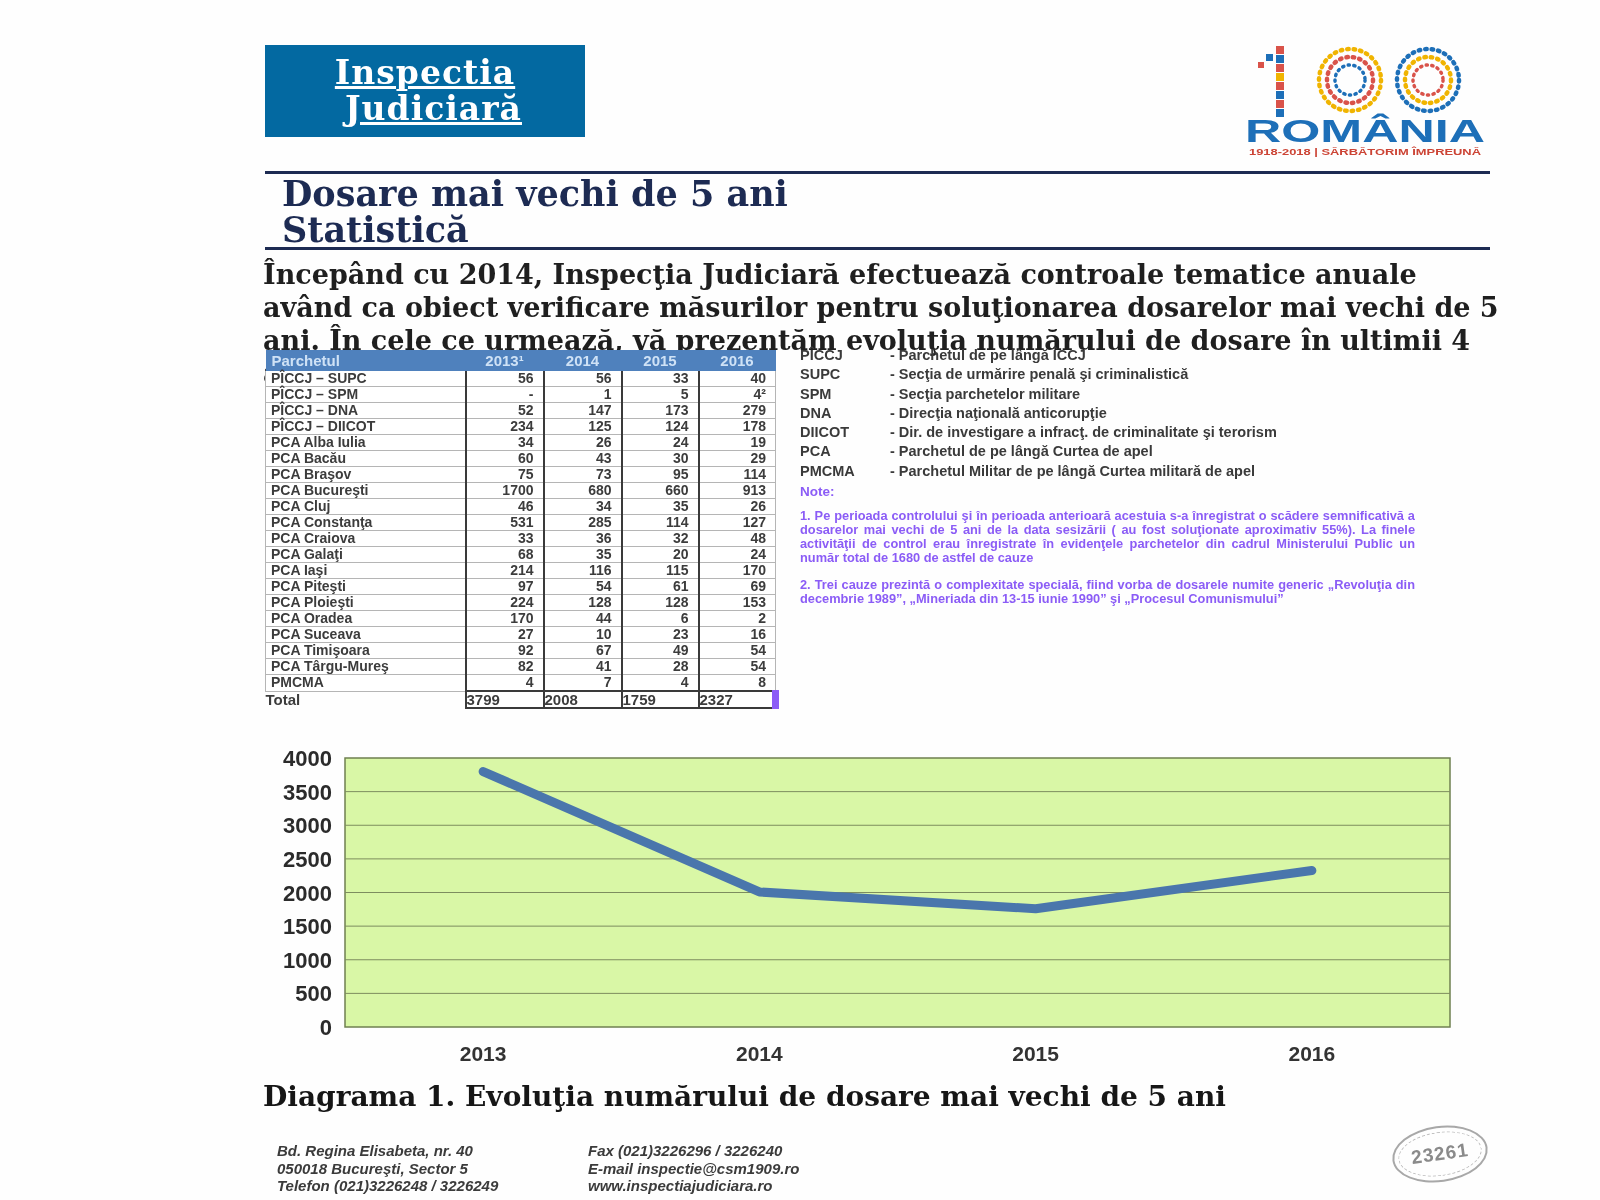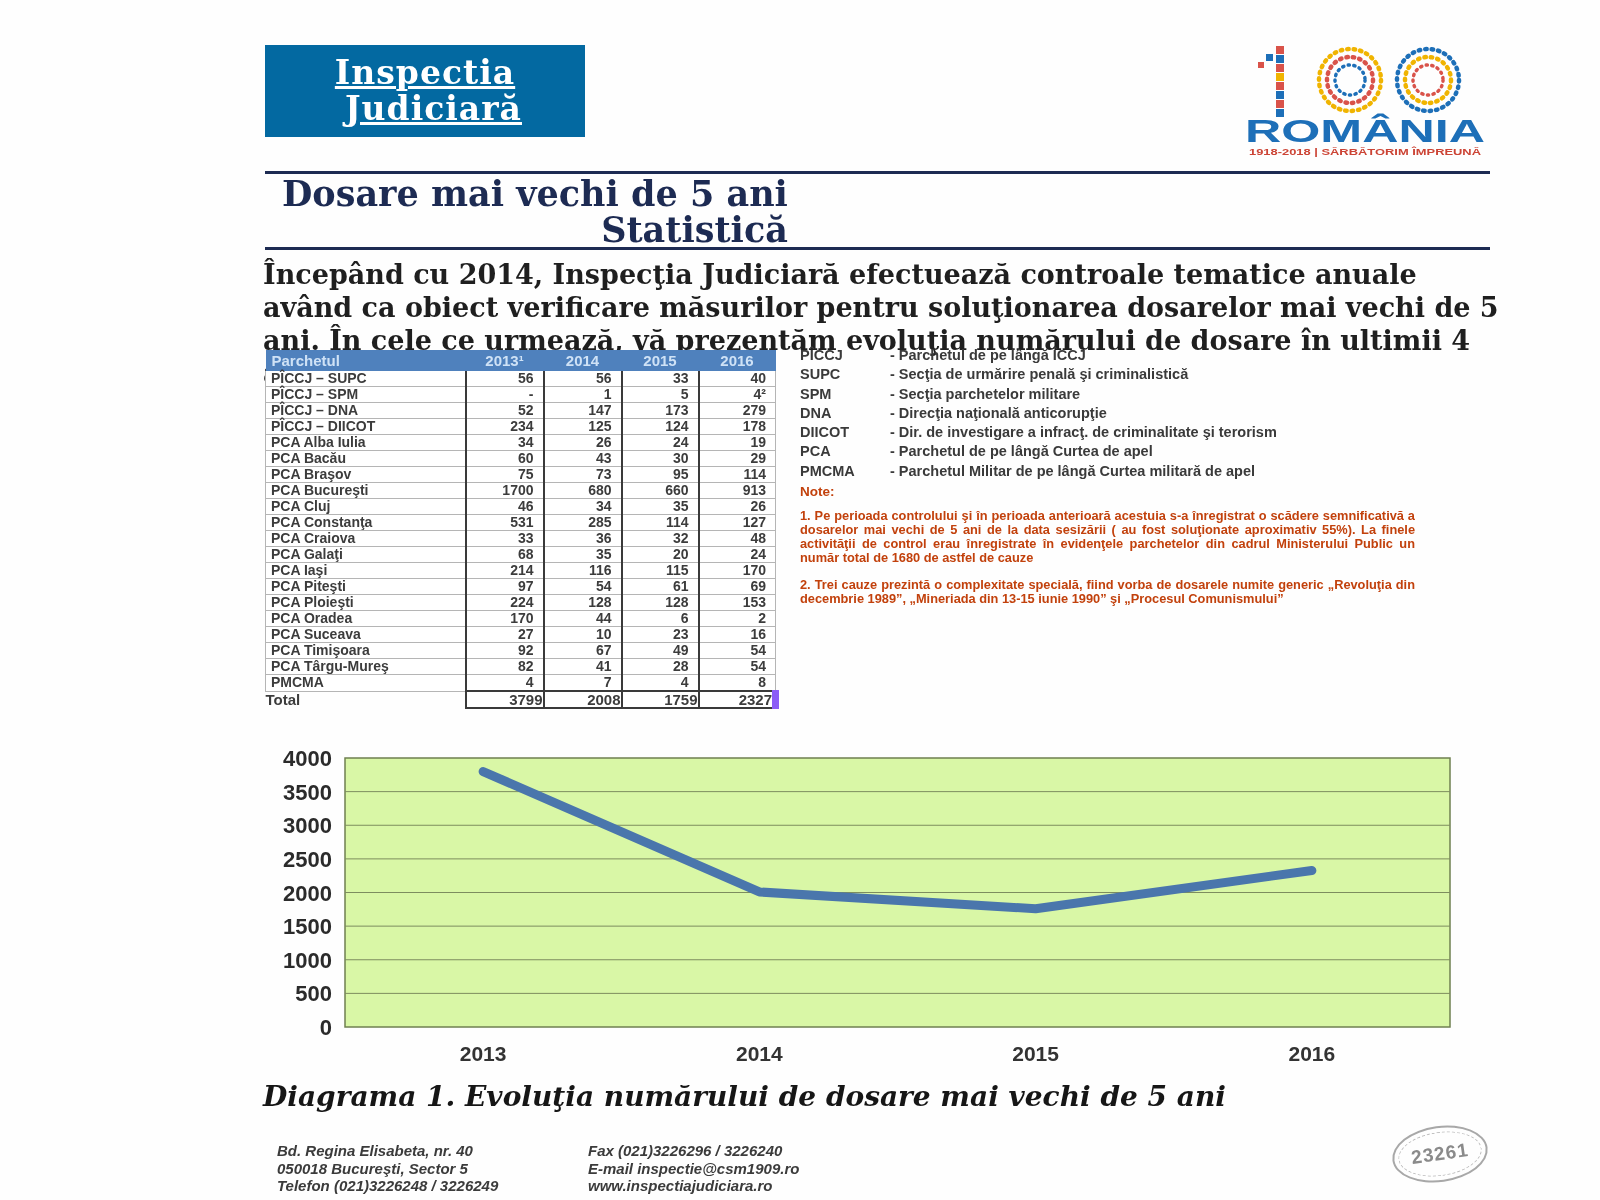--- a/index.html
+++ b/index.html
@@ -14,60 +14,60 @@
   .ij-line2{padding-left:17px;}
 
   
   .cent-logo{position:absolute;left:1240px;top:42px;width:250px;height:118px;}
 
   
   .rule{position:absolute;left:265px;width:1225px;height:3px;background:#1d2b53;}
   .rule-top{top:171px;}
   .rule-bottom{top:247px;}
   .doc-title{position:absolute;left:282px;top:176px;font-family:"DejaVu Serif","Liberation Serif",serif;
-             font-weight:700;font-size:35px;line-height:36px;color:#1d2b53;text-align:right;}
+             font-weight:700;font-size:35px;line-height:36px;color:#1d2b53;}
 
   .intro{position:absolute;left:263px;top:258px;width:1240px;font-family:"DejaVu Serif","Liberation Serif",serif;
          font-size:27px;line-height:33px;color:#1f1f1f;font-weight:600;}
 
   
   table.stats{position:absolute;left:265px;top:350px;border-collapse:collapse;table-layout:fixed;width:510px;
               font-family:"Liberation Sans",sans-serif;}
   table.stats th{background:#4f81bd;color:#cfe2f6;font-size:15px;font-weight:700;height:21px;line-height:21px;padding:0;margin-top:37px;}
   table.stats th.h-name{text-align:left;padding-left:6px;}
   table.stats th.h-year{text-align:center;}
   table.stats td{height:15px;line-height:15px;font-size:14px;font-weight:700;color:#3c3c3c;padding:0;
                  border-bottom:1px solid #b5b5b5;background:#ffffff;}
   table.stats td.c-name{text-align:left;padding-left:5px;border-left:1px solid #b5b5b5;}
   table.stats td.c-num{text-align:right;padding-right:9px;border-left:2px solid #3a3a3a;}
   table.stats td.c-num:last-child{border-right:1px solid #b5b5b5;margin-top:38px;}
   table.stats td.c-total-label{border:none;background:transparent;padding-right:10px;font-size:15px;}
   table.stats td.c-total-num{border-top:2px solid #3a3a3a;border-bottom:2px solid #3a3a3a;border-left:2px solid #3a3a3a;
-                 text-align:right;font-size:15px;}
+                 font-size:15px;}
   table.stats td.c-total-num:last-child{border-right:7px solid #8b5cf6;}
 
   
   .legend{position:absolute;left:800px;top:346px;width:610px;}
   .legend-row{display:flex;line-height:19.3px;font-size:14.5px;font-weight:600;color:#3a3a3a;}
   .legend-abbr{width:90px;flex:none;}
   .legend-def{flex:1;}
 
   
-  .notes{position:absolute;left:800px;top:484px;width:615px;color:#c2410c;}
+  .notes{position:absolute;left:800px;top:484px;width:615px;color:#8b5cf6;}
   .notes-heading{font-size:13.5px;font-weight:700;margin-bottom:10px;}
   .note-p{font-size:12.8px;line-height:13.9px;font-weight:600;text-align:justify;margin:0 0 13px 0;}
 
   
   .chart-wrap{position:absolute;left:265px;top:733px;width:1210px;height:352px;}
   .chart-wrap svg{width:1210px;height:352px;display:block;}
   .ytick{font-family:"Liberation Sans",sans-serif;font-size:22px;font-weight:700;fill:#2b2b2b;}
   .xtick{font-family:"Liberation Sans",sans-serif;font-size:21px;font-weight:700;fill:#333333;}
 
   .caption{position:absolute;left:263px;top:1080px;font-family:"DejaVu Serif","Liberation Serif",serif;
-           font-size:28px;font-weight:700;color:#161616;font-style:italic;}
+           font-size:28px;font-weight:700;color:#161616;}
 
   
   .footer-col{position:absolute;top:1142px;font-size:15px;font-style:italic;font-weight:600;
               color:#3b3b3b;line-height:17.5px;}
   .footer-left{left:277px;}
   .footer-right{left:588px;}
 
   
   .stamp{position:absolute;left:1392px;top:1126px;width:92px;height:52px;border:2px solid #a8a8a8;
          border-radius:50%;transform:rotate(-8deg);display:flex;align-items:center;justify-content:center;}

